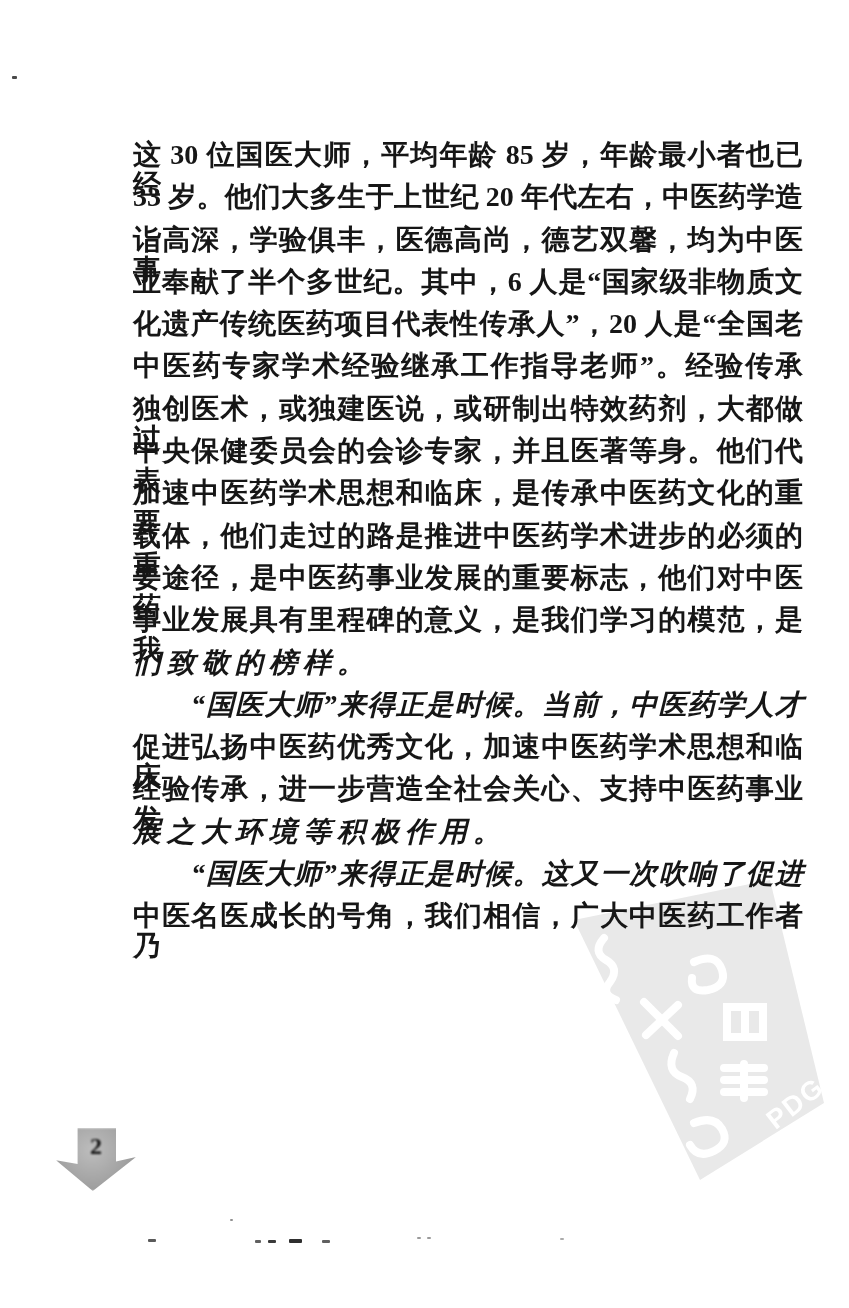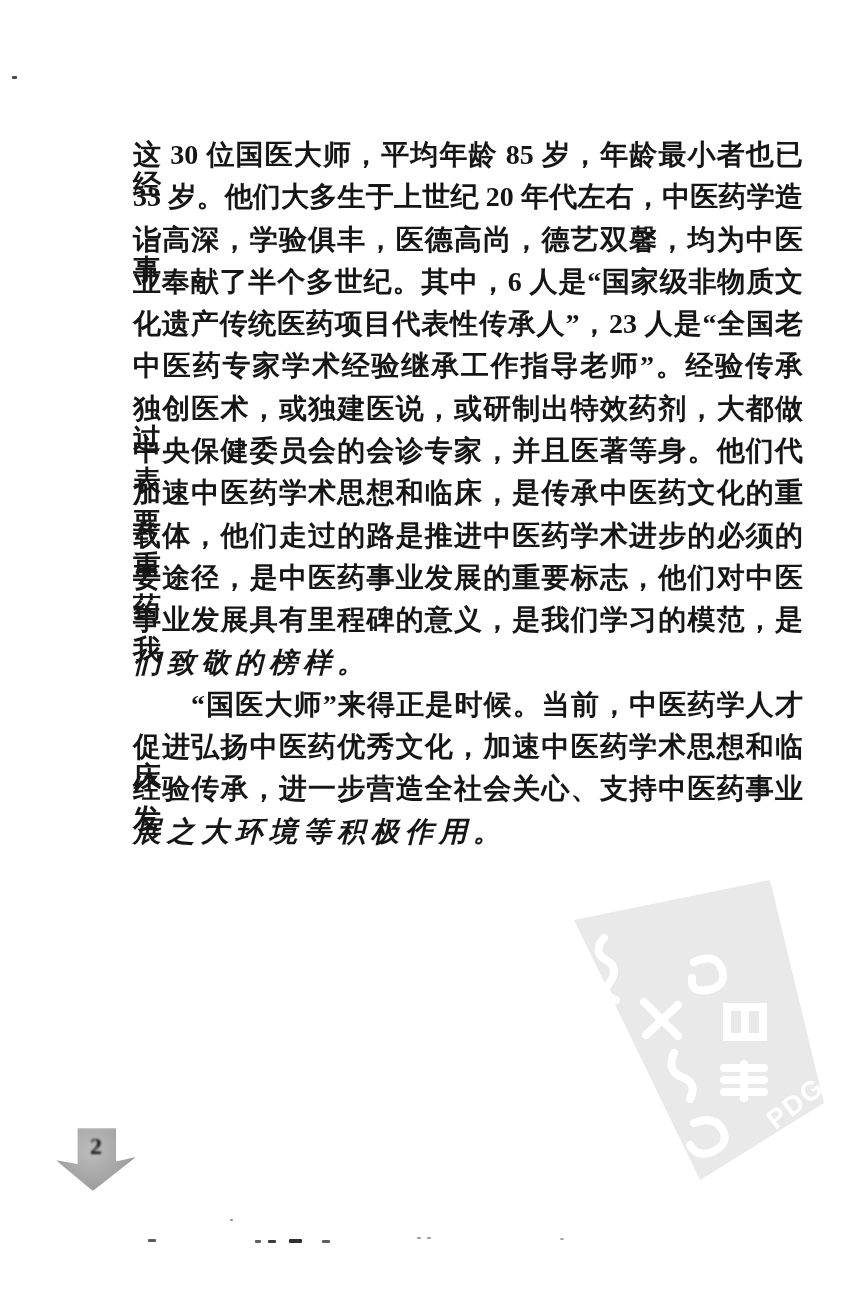--- a/index.html
+++ b/index.html
@@ -20,21 +20,21 @@
     font-weight:600;
     z-index:2;
   }
   .line{
     height:42.3px;
     line-height:30px;
     text-align:justify;
     text-align-last:justify;
     filter:blur(0.3px);
   }
-  .line.indent{padding-left:58px;}
+  .line.indent{padding-left:58px;font-style:italic;}
   .line.end{
     text-align-last:left;
     letter-spacing:6px;
     font-style:italic;
   }
   
   .watermark{
     position:absolute;
     left:558px;top:876px;
     z-index:1;
@@ -97,38 +97,42 @@
     <text x="238" y="236" font-size="27" text-anchor="middle" transform="rotate(-38 238 228)">PDG</text>
   </svg>
 
   <div class="text-block">
 
     <div>
       <div class="line">这 30 位国医大师，平均年龄 85 岁，年龄最小者也已经</div>
       <div class="line">33 岁。他们大多生于上世纪 20 年代左右，中医药学造</div>
       <div class="line">诣高深，学验俱丰，医德高尚，德艺双馨，均为中医事</div>
       <div class="line">业奉献了半个多世纪。其中，6 人是“国家级非物质文</div>
-      <div class="line">化遗产传统医药项目代表性传承人”，23 人是“全国老</div>
+      <div class="line">化遗产传统医药项目代表性传承人”，20 人是“全国老</div>
       <div class="line">中医药专家学术经验继承工作指导老师”。经验传承</div>
       <div class="line">独创医术，或独建医说，或研制出特效药剂，大都做过</div>
       <div class="line">中央保健委员会的会诊专家，并且医著等身。他们代表</div>
       <div class="line">加速中医药学术思想和临床，是传承中医药文化的重要</div>
       <div class="line">载体，他们走过的路是推进中医药学术进步的必须的重</div>
       <div class="line">要途径，是中医药事业发展的重要标志，他们对中医药</div>
       <div class="line">事业发展具有里程碑的意义，是我们学习的模范，是我</div>
       <div class="line end">们致敬的榜样。</div>
     </div>
 
     <div>
       <div class="line indent">“国医大师”来得正是时候。当前，中医药学人才</div>
       <div class="line">促进弘扬中医药优秀文化，加速中医药学术思想和临床</div>
       <div class="line">经验传承，进一步营造全社会关心、支持中医药事业发</div>
       <div class="line end">展之大环境等积极作用。</div>
     </div>
 
+    <div>
+      <div class="line indent">“国医大师”来得正是时候。这又一次吹响了促进</div>
+      <div class="line">中医名医成长的号角，我们相信，广大中医药工作者乃</div>
+    </div>
 
   </div>
 
   <div class="page-arrow">
     <span class="page-num">2</span>
   </div>
 
   <div class="speck sp1"></div>
   <div class="speck sp2"></div>
   <div class="speck sp3"></div>

